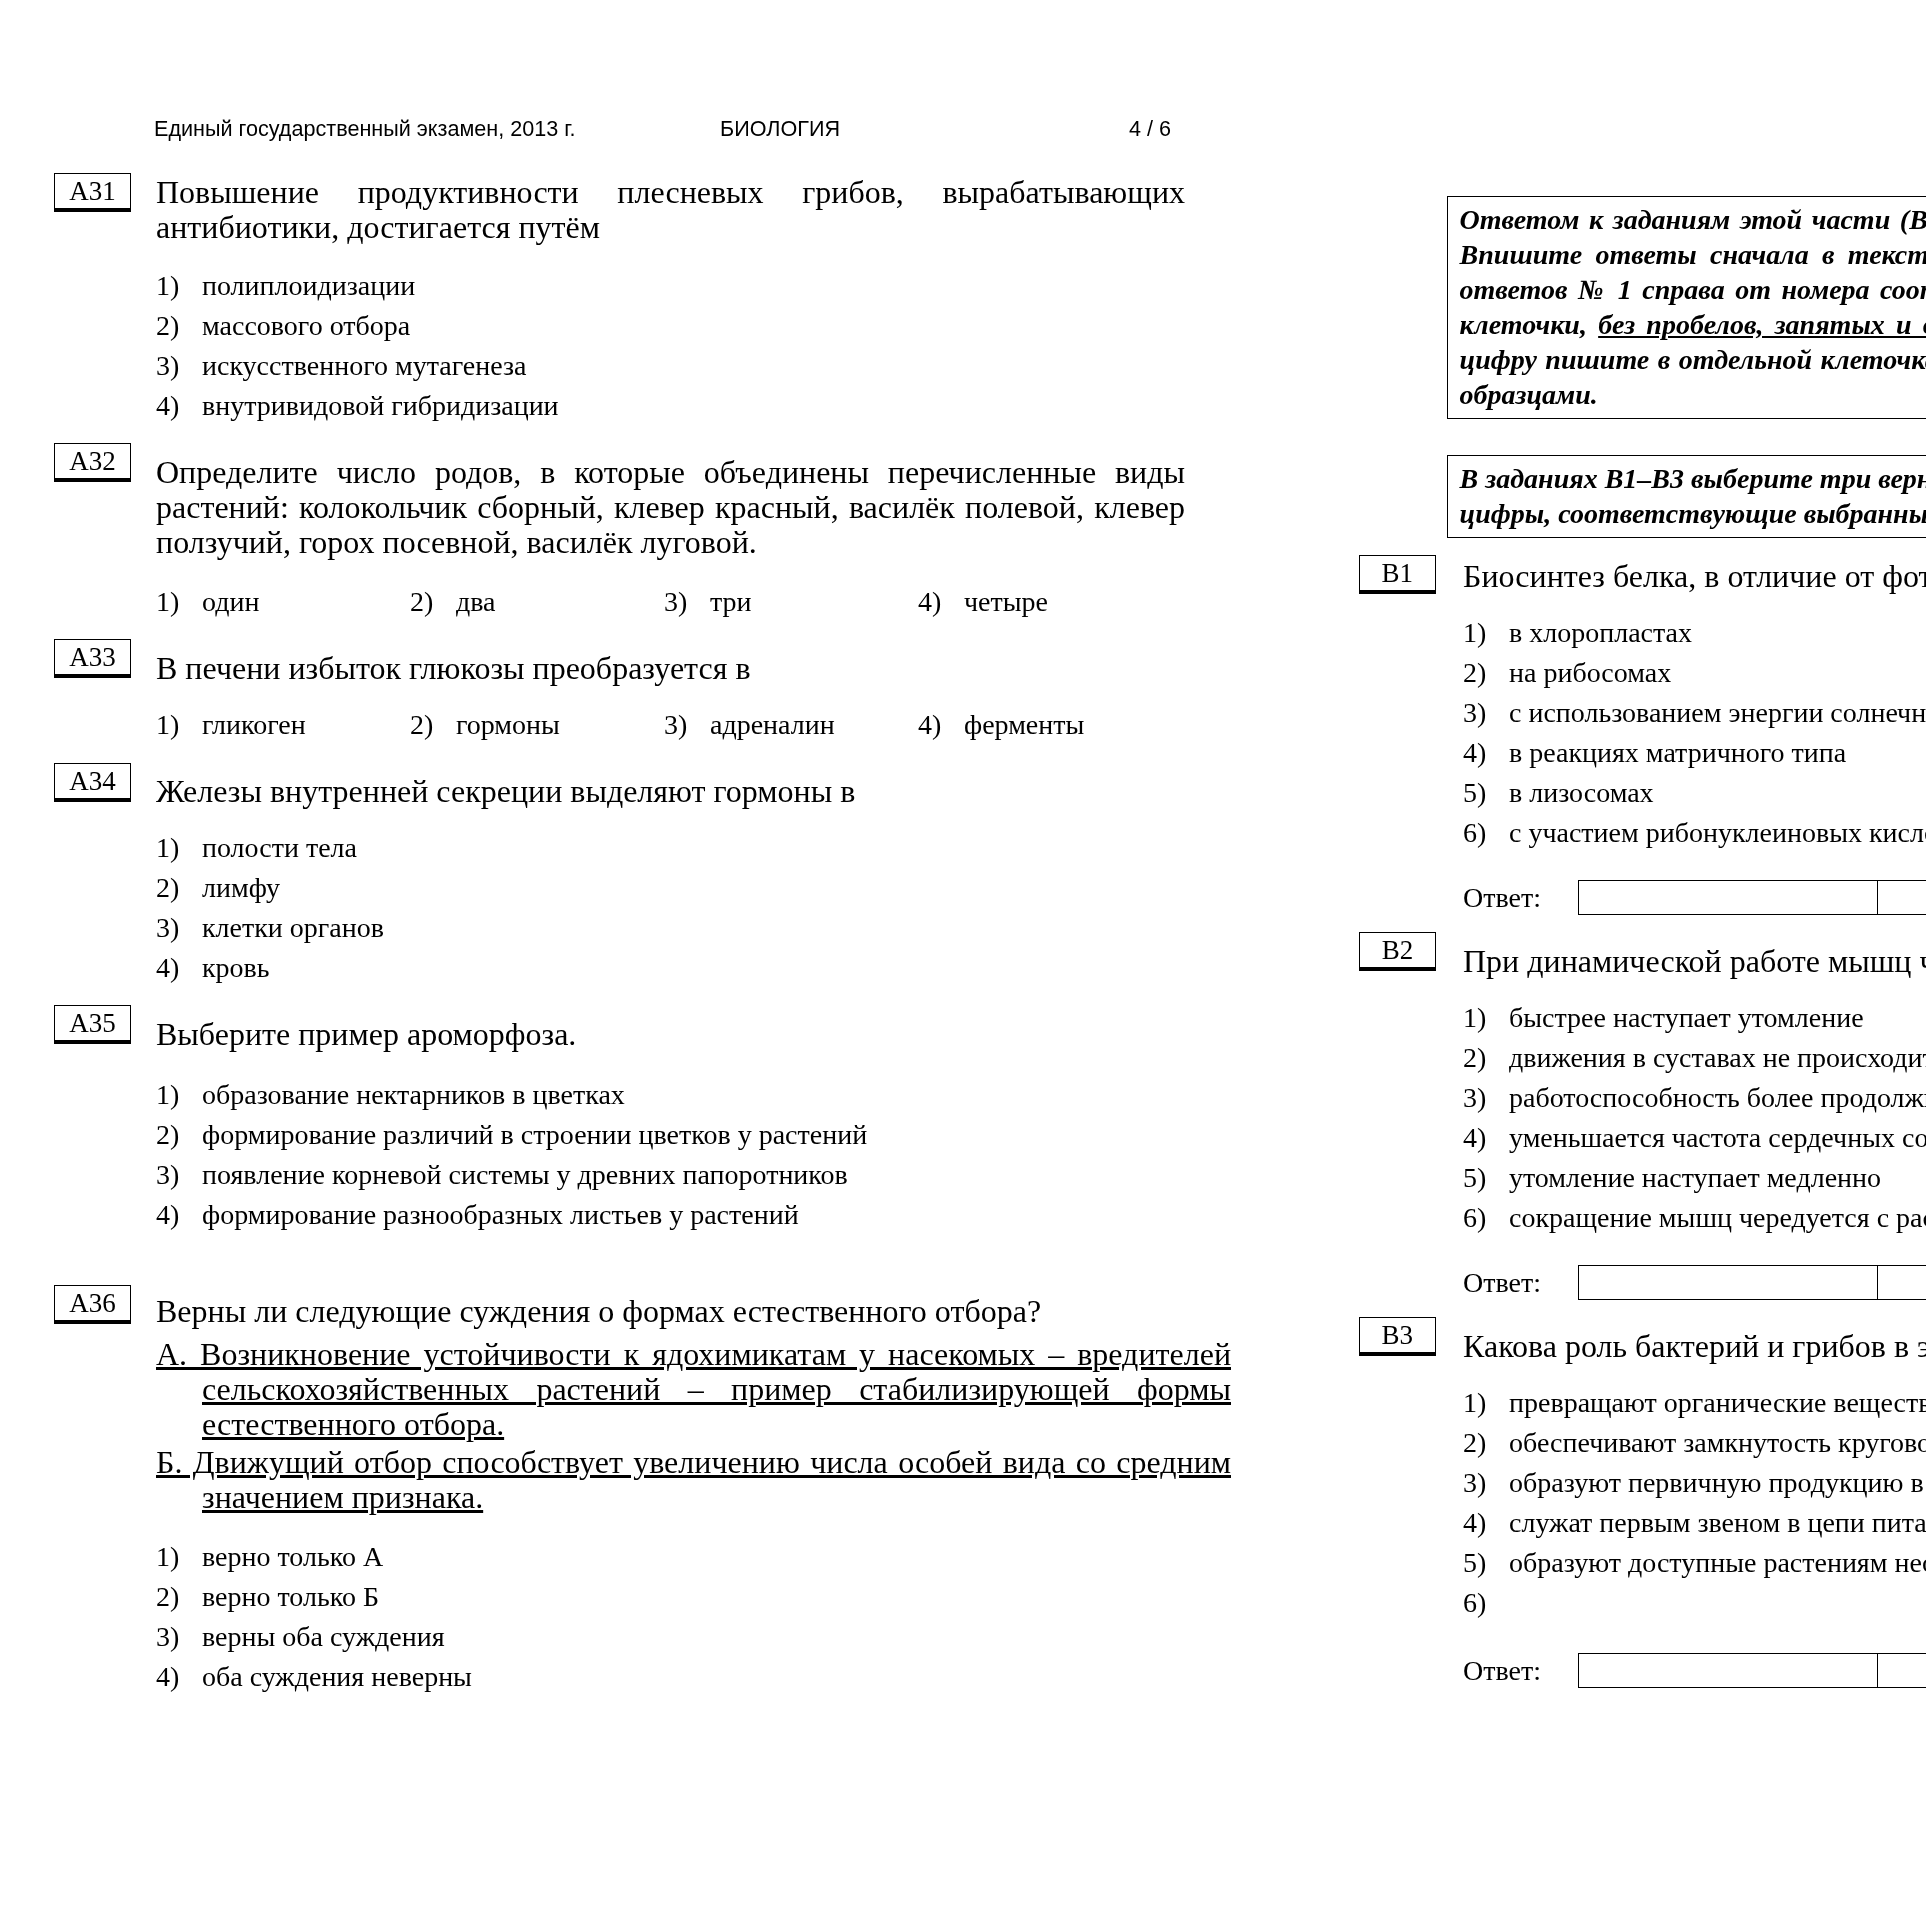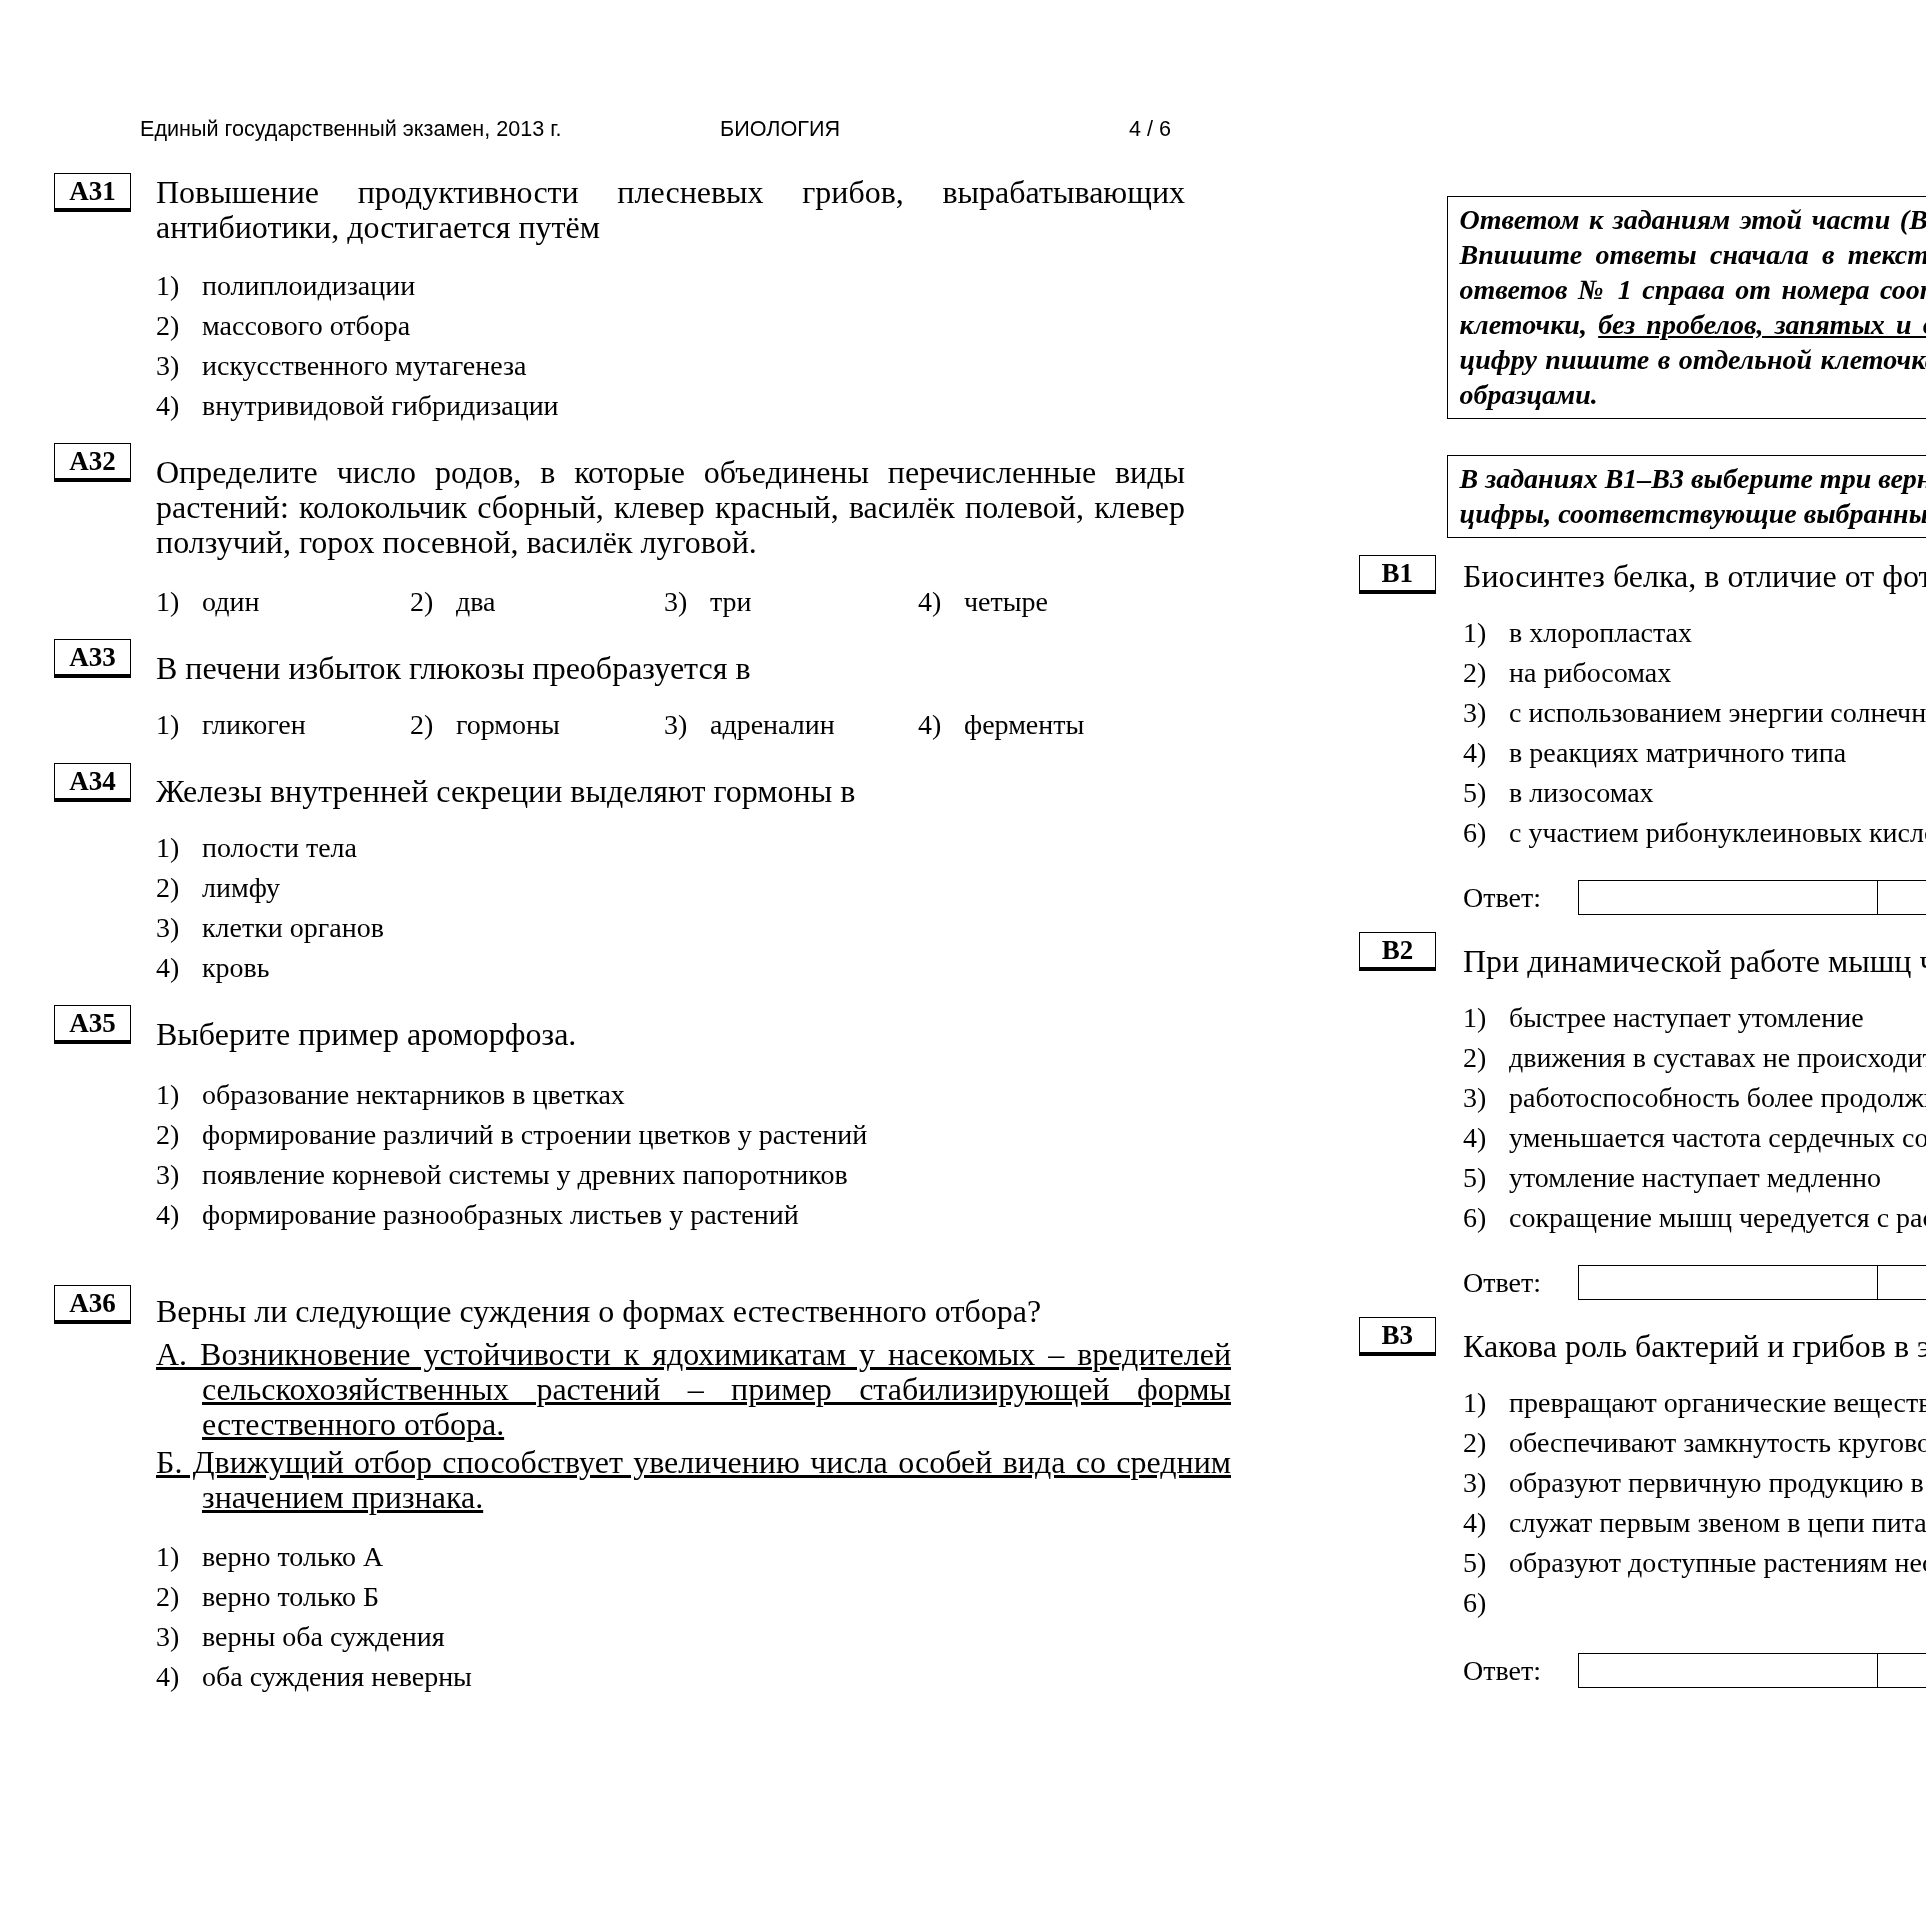--- a/index.html
+++ b/index.html
@@ -3,21 +3,21 @@
 <meta charset="utf-8">
 <style>
   html,body{margin:0;padding:0;background:#fff;}
   body{width:2703px;height:1911px;position:relative;overflow:hidden;color:#000;
        font-family:"Liberation Serif","DejaVu Serif",serif;}
   .page{position:absolute;top:0;height:1911px;}
   #left{left:0;width:1351px;}
   #right{left:1351px;width:1351px;}
   .hdr{position:absolute;top:116px;font-family:"Liberation Sans","DejaVu Sans",sans-serif;font-size:21.6px;}
   .label{position:absolute;width:77px;height:39px;border:1.9px solid #000;border-bottom-width:4.6px;
-         font-weight:bold;font-size:27px;display:flex;align-items:center;justify-content:center;box-sizing:border-box;}
+         font-weight:normal;font-size:27px;display:flex;align-items:center;justify-content:center;box-sizing:border-box;}
   .q{position:absolute;font-size:32px;line-height:35px;text-align:justify;}
   .opts{position:absolute;font-size:28px;line-height:40px;}
   .opt{display:flex;}
   .opt .n{width:46px;flex:none;}
   .row4{display:flex;}
   .row4 .cell{width:254px;display:flex;}
   .row4 .cell .n{width:46px;}
   .box{position:absolute;border:1.9px solid #000;box-sizing:border-box;padding:5.4px 11.6px;
        font-size:28px;line-height:35px;font-style:italic;font-weight:bold;text-align:justify;}
   .u{text-decoration:underline;}
@@ -25,21 +25,21 @@
   .ans .cells{display:flex;margin-left:39px;}
   .ans .c{width:300px;height:35px;border:1.5px solid #000;box-sizing:border-box;margin-left:-1.5px;}
   .footer{position:absolute;left:0;width:1351px;top:1757px;text-align:center;
           font-family:"Liberation Sans","DejaVu Sans",sans-serif;font-size:21px;line-height:27px;}
   .ab{padding-left:46px;text-indent:-46px;text-align:justify;text-decoration:underline;}
 </style>
 </head>
 <body>
 
 <div class="page" id="left">
-  <span class="hdr" style="left:140px">Единый государственный экзамен, 2013 г.</span>
+  <span class="hdr" style="left:154px">Единый государственный экзамен, 2013 г.</span>
   <span class="hdr" style="left:720px">БИОЛОГИЯ</span>
   <span class="hdr" style="left:1129px">4 / 6</span>
 
   <div>
     <div class="label" style="left:54px;top:173px">A31</div>
     <div class="q" style="left:156px;top:175px;width:1029px">Повышение продуктивности плесневых грибов, вырабатывающих антибиотики, достигается путём</div>
     <div class="opts" style="left:156px;top:266px">
       <div class="opt">
           <span class="n">1)</span>
           <span>полиплоидизации</span>

